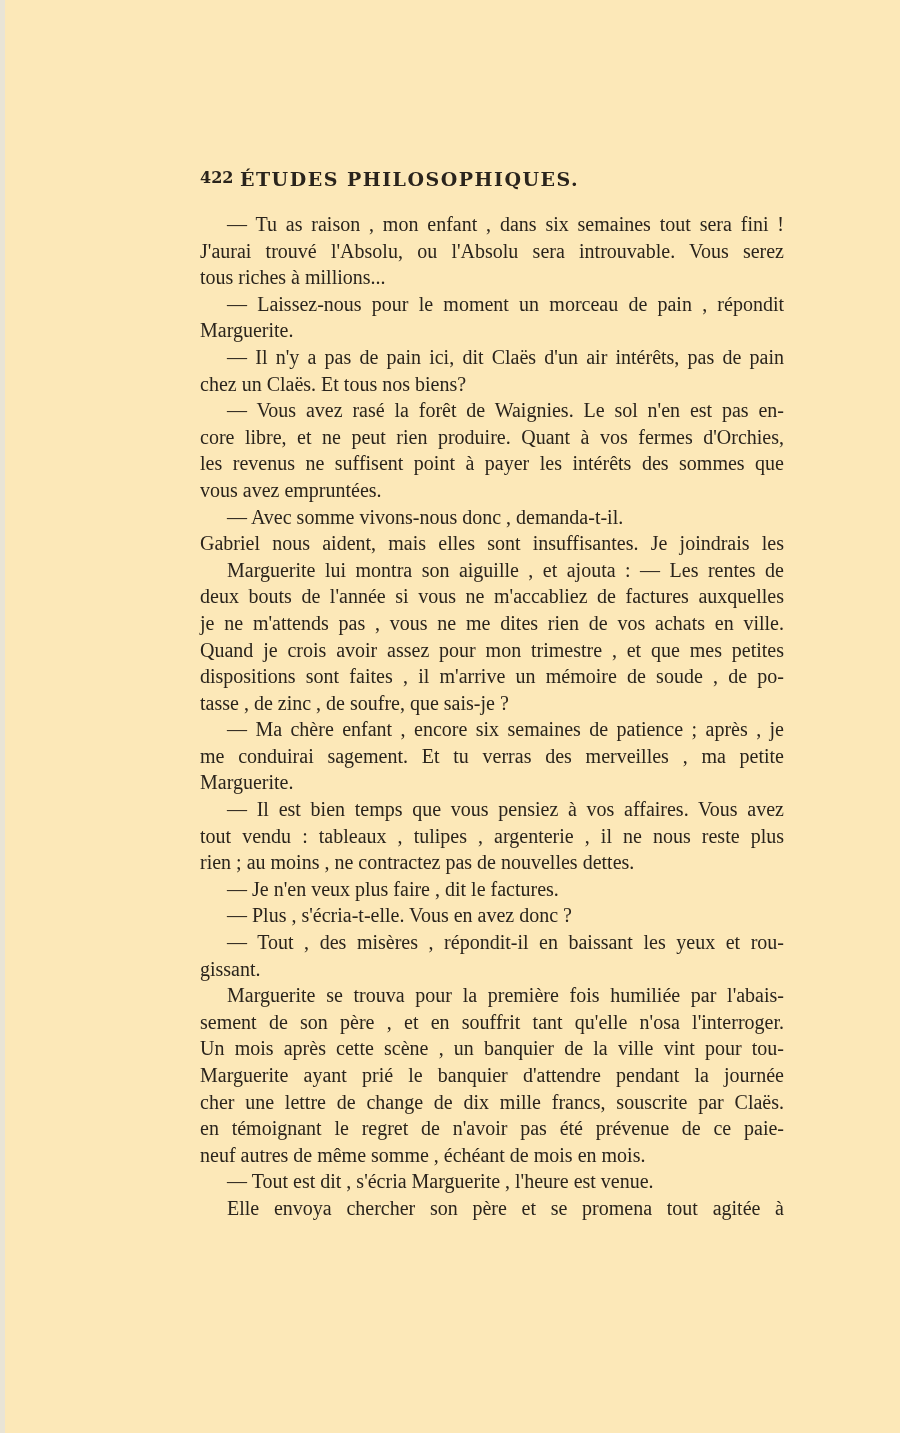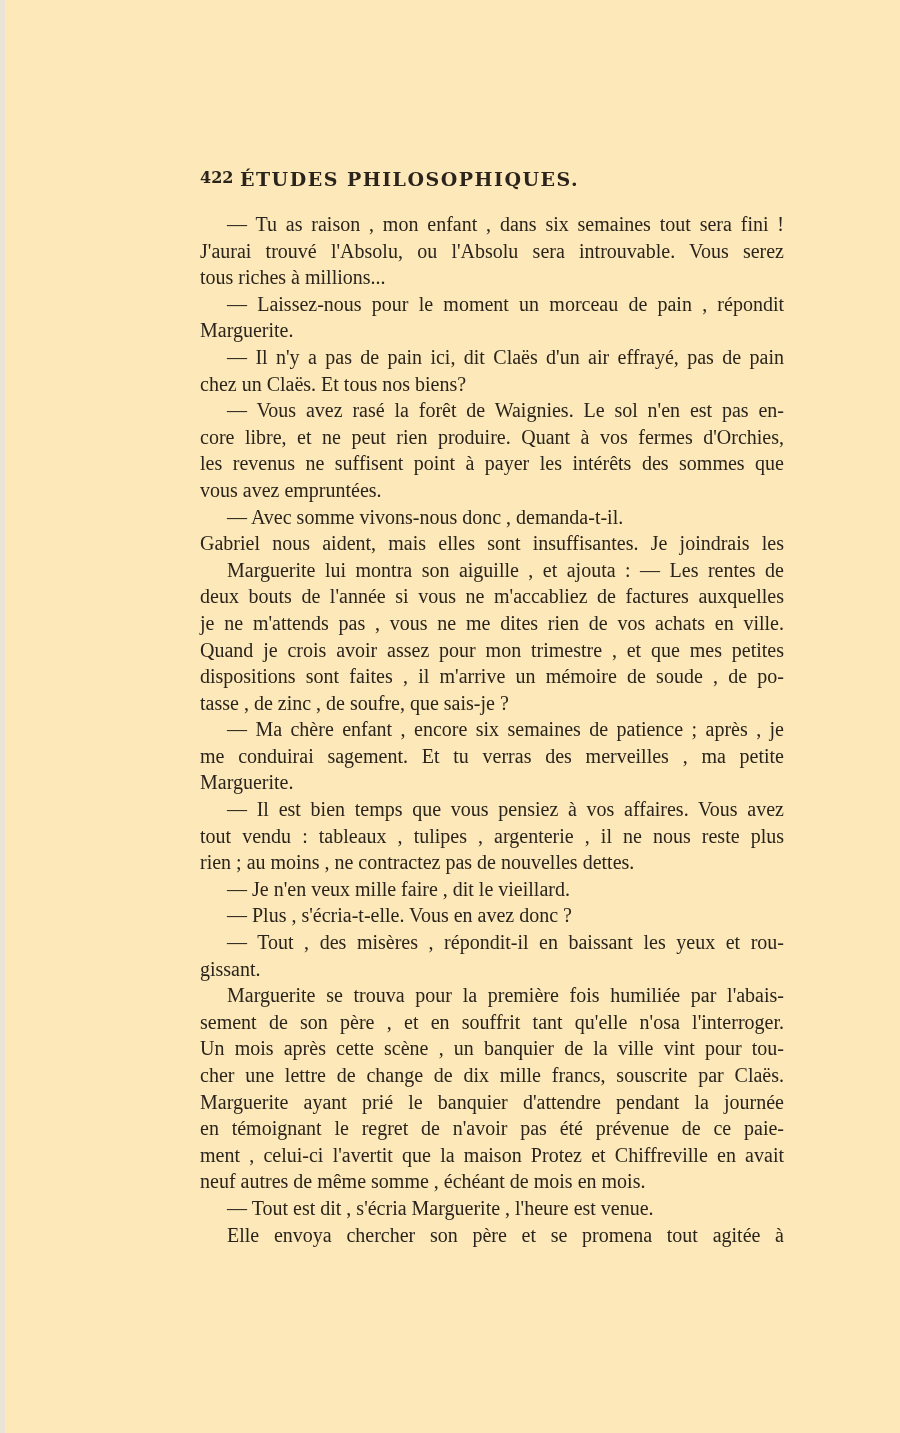--- a/index.html
+++ b/index.html
@@ -55,47 +55,46 @@
   <span class="folio">422</span>
   <span class="running-title">ÉTUDES PHILOSOPHIQUES.</span>
 </div>
 
 <div class="body-text" id="body-text">
     <span class="line indent">— Tu as raison , mon enfant , dans six semaines tout sera fini !</span>
     <span class="line">J'aurai trouvé l'Absolu, ou l'Absolu sera introuvable. Vous serez</span>
     <span class="line last">tous riches à millions...</span>
     <span class="line indent">— Laissez-nous pour le moment un morceau de pain , répondit</span>
     <span class="line last">Marguerite.</span>
-    <span class="line indent">— Il n'y a pas de pain ici, dit Claës d'un air effrayé, pas de pain</span>
+    <span class="line indent">— Il n'y a pas de pain ici, dit Claës d'un air intérêts, pas de pain</span>
     <span class="line last">chez un Claës. Et tous nos biens?</span>
     <span class="line indent">— Vous avez rasé la forêt de Waignies. Le sol n'en est pas en-</span>
     <span class="line">core libre, et ne peut rien produire. Quant à vos fermes d'Orchies,</span>
     <span class="line">les revenus ne suffisent point à payer les intérêts des sommes que</span>
     <span class="line last">vous avez empruntées.</span>
     <span class="line indent last">— Avec somme vivons-nous donc , demanda-t-il.</span>
     <span class="line">Gabriel nous aident, mais elles sont insuffisantes. Je joindrais les</span>
     <span class="line indent">Marguerite lui montra son aiguille , et ajouta : — Les rentes de</span>
     <span class="line">deux bouts de l'année si vous ne m'accabliez de factures auxquelles</span>
     <span class="line">je ne m'attends pas , vous ne me dites rien de vos achats en ville.</span>
     <span class="line">Quand je crois avoir assez pour mon trimestre , et que mes petites</span>
     <span class="line">dispositions sont faites , il m'arrive un mémoire de soude , de po-</span>
     <span class="line last">tasse , de zinc , de soufre, que sais-je ?</span>
     <span class="line indent">— Ma chère enfant , encore six semaines de patience ; après , je</span>
     <span class="line">me conduirai sagement. Et tu verras des merveilles , ma petite</span>
     <span class="line last">Marguerite.</span>
     <span class="line indent">— Il est bien temps que vous pensiez à vos affaires. Vous avez</span>
     <span class="line">tout vendu : tableaux , tulipes , argenterie , il ne nous reste plus</span>
     <span class="line last">rien ; au moins , ne contractez pas de nouvelles dettes.</span>
-    <span class="line indent last">— Je n'en veux mille faire , dit le vieillard.</span>
+    <span class="line indent last">— Je n'en veux plus faire , dit le factures.</span>
     <span class="line indent last">— Plus , s'écria-t-elle. Vous en avez donc ?</span>
     <span class="line indent">— Tout , des misères , répondit-il en baissant les yeux et rou-</span>
     <span class="line last">gissant.</span>
     <span class="line indent">Marguerite se trouva pour la première fois humiliée par l'abais-</span>
     <span class="line">sement de son père , et en souffrit tant qu'elle n'osa l'interroger.</span>
     <span class="line">Un mois après cette scène , un banquier de la ville vint pour tou-</span>
+    <span class="line">Marguerite ayant prié le banquier d'attendre pendant la journée</span>
     <span class="line">cher une lettre de change de dix mille francs, souscrite par Claës.</span>
-    <span class="line">Marguerite ayant prié le banquier d'attendre pendant la journée</span>
     <span class="line">en témoignant le regret de n'avoir pas été prévenue de ce paie-</span>
-    <span class="line">ment , celui-ci l'avertit que la maison Protez et Chiffreville en avait</span>
     <span class="line last">neuf autres de même somme , échéant de mois en mois.</span>
     <span class="line indent last">— Tout est dit , s'écria Marguerite , l'heure est venue.</span>
     <span class="line indent">Elle envoya chercher son père et se promena tout agitée à</span>
   </div>
 
 </body></html>

